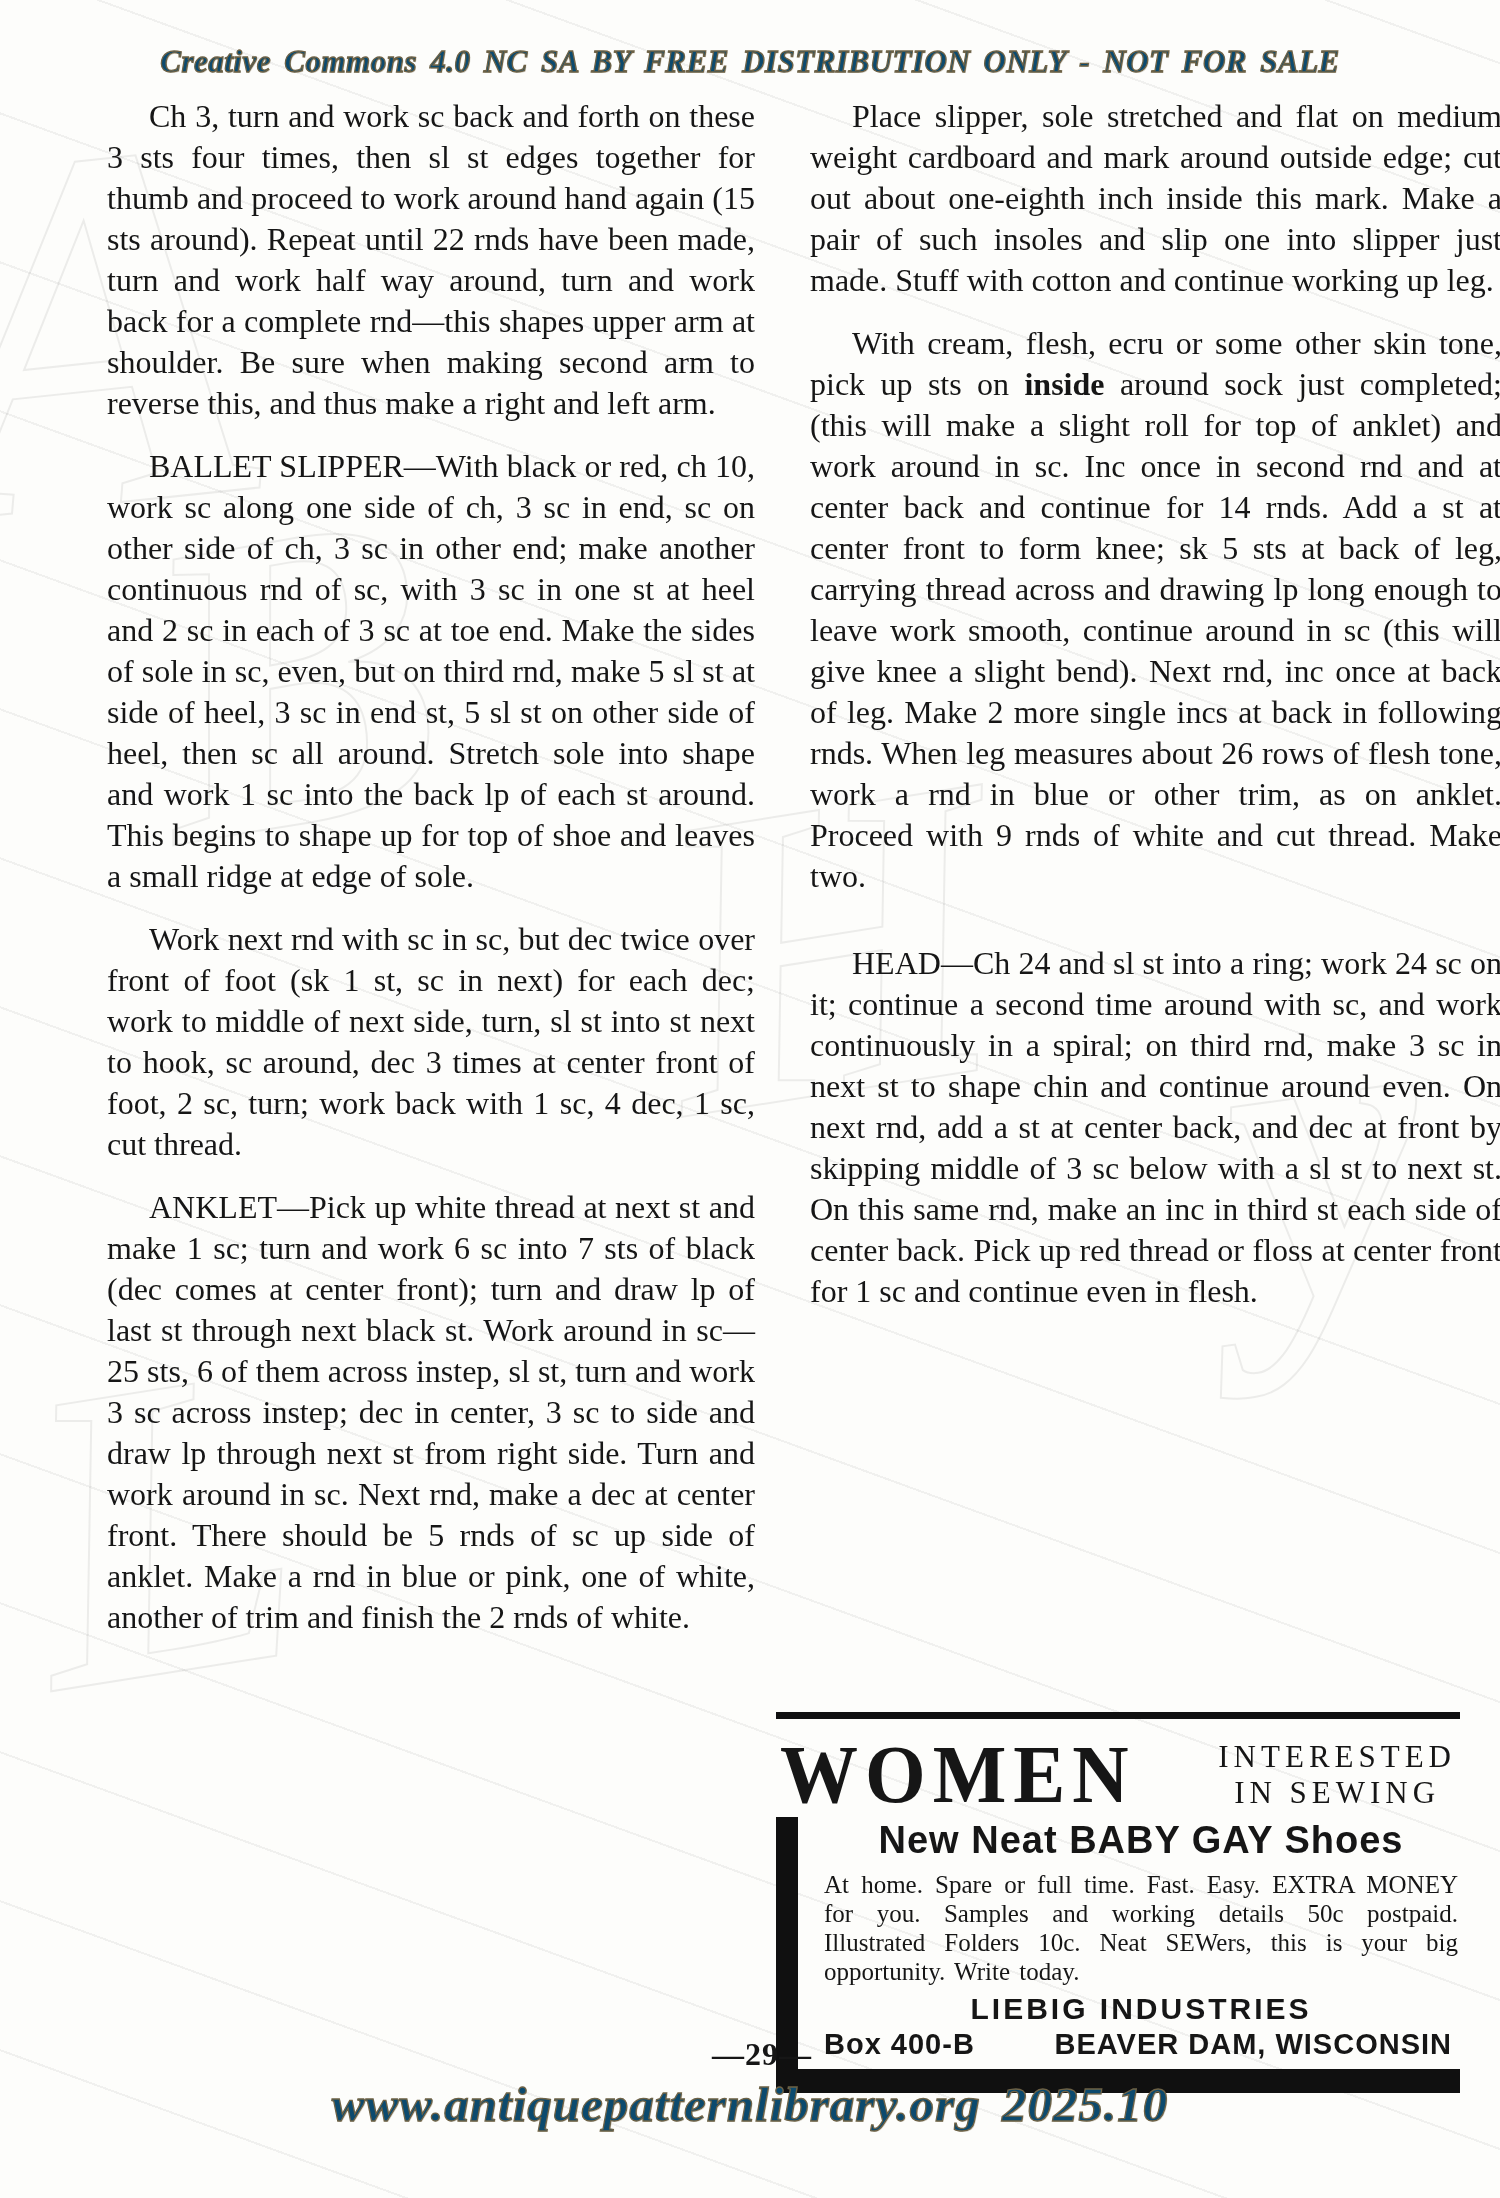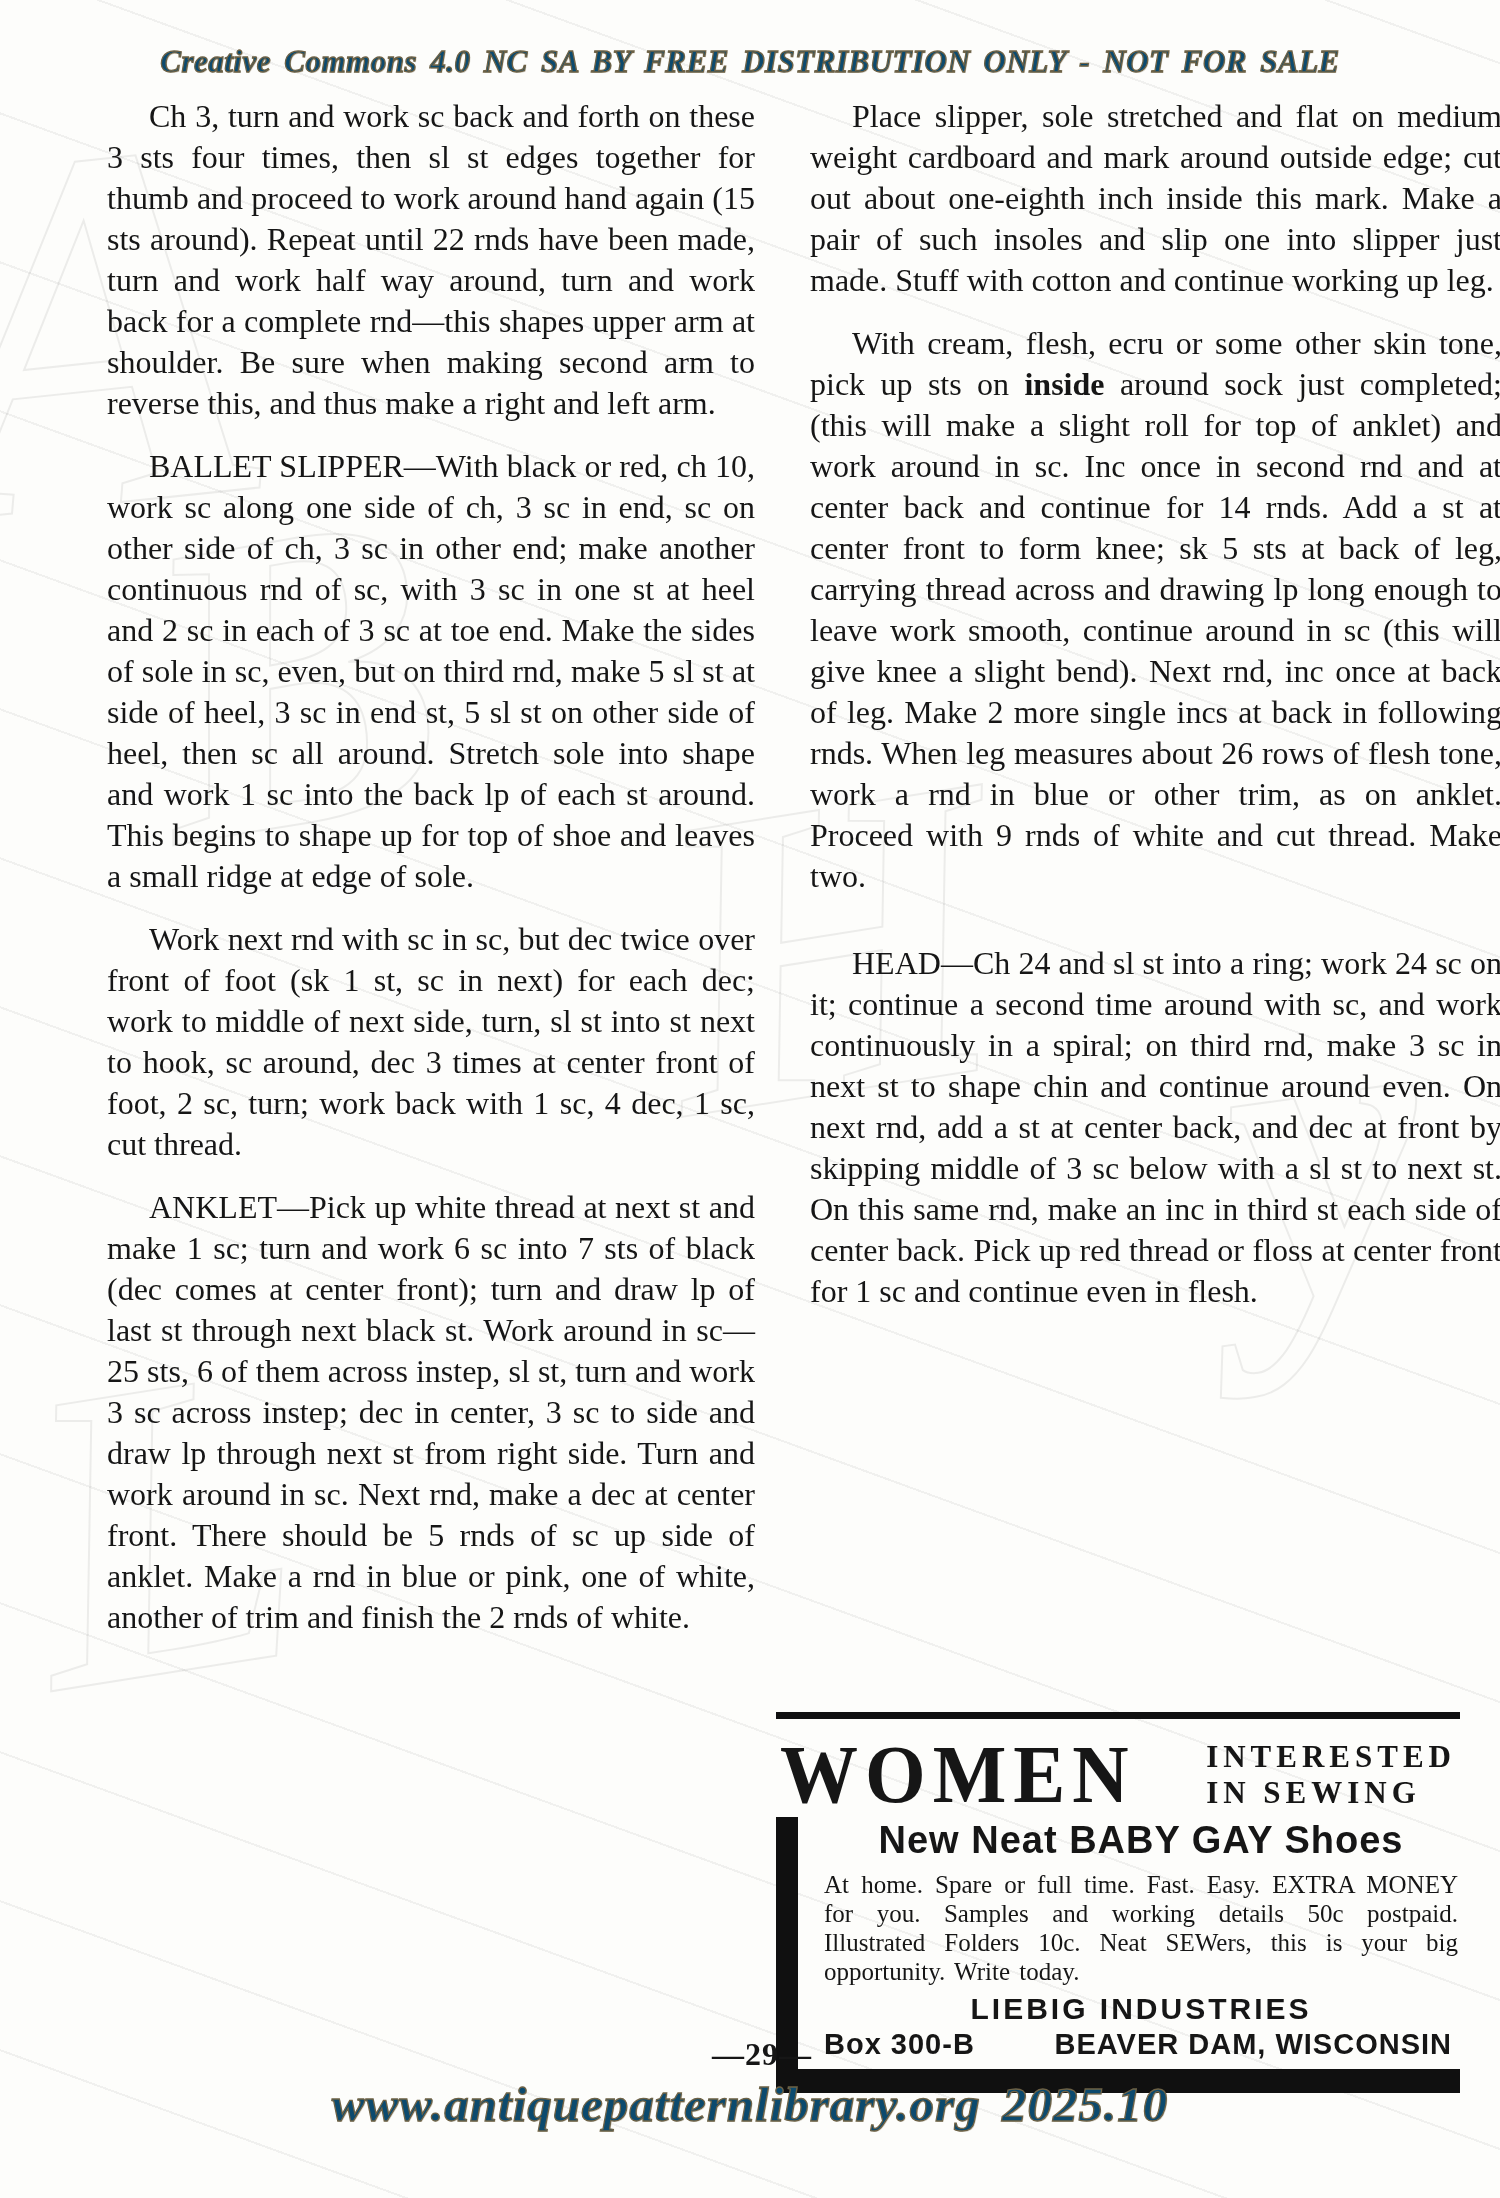--- a/index.html
+++ b/index.html
@@ -64,23 +64,23 @@
     left:776px;top:1712px;width:684px;
   }
   .ad-toprule{height:7px;background:#101010;margin-bottom:14px;}
   .ad-head{display:flex;align-items:flex-start;justify-content:space-between;padding:0 4px;}
   .ad-women{
     font-family:"Liberation Serif", serif;font-weight:bold;
     font-size:78px;line-height:80px;letter-spacing:7px;
     transform:scaleY(1.05);transform-origin:left top;
   }
   .ad-sub{
-    font-family:"Liberation Serif", serif;font-weight:bold;
+    font-family:"Liberation Serif", serif;font-weight:normal;
     font-size:31px;line-height:36px;letter-spacing:5px;
-    padding-top:6px;
+    text-align:center;padding-top:6px;
   }
   .ad-box{
     margin-top:4px;
     border-left:22px solid #101010;
     border-bottom:24px solid #101010;
     padding:2px 2px 8px 26px;
   }
   .ad-product{
     font-family:"Liberation Sans", sans-serif;font-weight:bold;
     font-size:38px;text-align:center;letter-spacing:1px;
@@ -149,21 +149,21 @@
       <div class="ad-sub">
         <div>INTERESTED</div>
         <div>IN SEWING</div>
       </div>
     </div>
     <div class="ad-box">
       <div class="ad-product">New Neat BABY GAY Shoes</div>
       <div class="ad-body">At home.  Spare or full time.  Fast.  Easy.  EXTRA MONEY for you.  Samples and working details 50c postpaid.  Illustrated Folders 10c.  Neat SEWers, this is your big opportunity.  Write today.</div>
       <div class="ad-company">LIEBIG INDUSTRIES</div>
       <div class="ad-addr">
-        <span>Box 300-B</span>
+        <span>Box 400-B</span>
         <span>BEAVER DAM, WISCONSIN</span>
       </div>
     </div>
   </div>
 
   <div class="pageno">—29—</div>
 
   <div class="siteurl outlined"><span>www.antiquepatternlibrary.org</span> <span class="edition">2025.10</span></div>
 
 </div>

